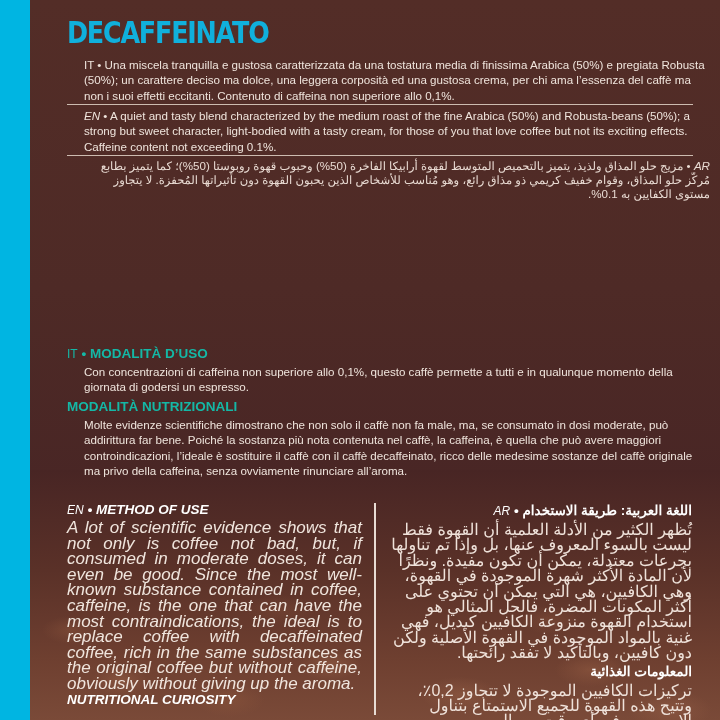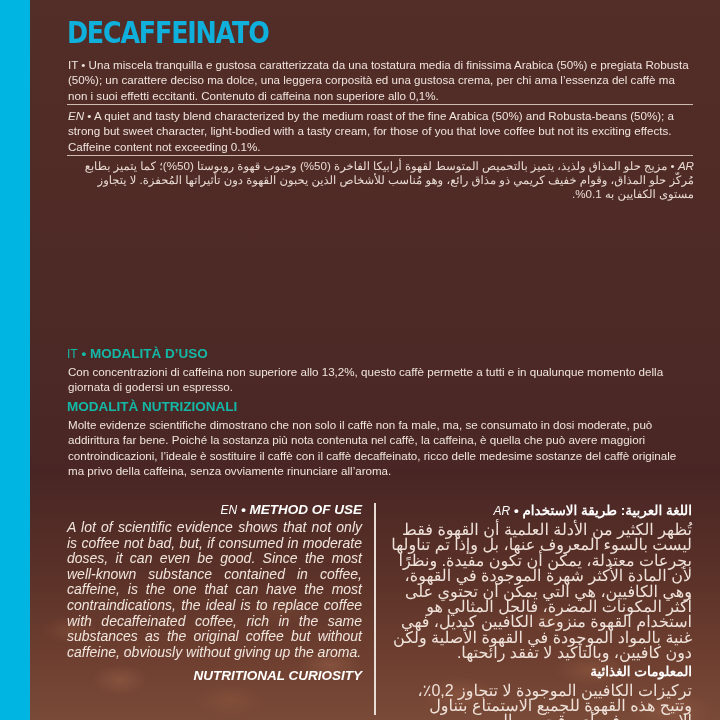--- a/index.html
+++ b/index.html
@@ -16,37 +16,37 @@
       radial-gradient(ellipse 55px 26px at 430px 225px, rgba(150,95,70,.5), transparent 70%),
       radial-gradient(ellipse 50px 24px at 560px 200px, rgba(145,90,65,.55), transparent 70%),
       radial-gradient(ellipse 60px 28px at 640px 240px, rgba(150,95,70,.5), transparent 70%),
       radial-gradient(ellipse 40px 20px at 40px 160px, rgba(140,85,60,.45), transparent 70%),
       radial-gradient(ellipse 45px 20px at 520px 150px, rgba(140,85,60,.4), transparent 70%),
       radial-gradient(ellipse 50px 22px at 250px 140px, rgba(130,80,58,.35), transparent 70%),
       linear-gradient(180deg,#482524 0%,#5a3128 40%,#6e3f30 75%,#7a4a38 100%); }
   .title { position:absolute; left:67px; top:14px; font-family:"DejaVu Sans", sans-serif;
     font-weight:bold; font-size:31px; letter-spacing:-1.5px; color:#10b0dc;
     transform:scaleX(0.82); transform-origin:left; }
-  .para { position:absolute; left:68px; width:626px; font-size:11.6px; line-height:15.4px; color:#efe4dc; }
+  .para { position:absolute; left:84px; width:626px; font-size:11.6px; line-height:15.4px; color:#efe4dc; }
   .hr { position:absolute; left:67px; width:626px; height:1px; background:#cdbbb0; }
   .it-intro { top:57px; }
   .en-intro { top:108px; font-size:11.6px; }
   .ar-intro { top:159px; direction:rtl; text-align:right; font-size:11.6px; line-height:14px; color:#e8dad2; }
   .lang { font-style:italic; }
   .sec-head { position:absolute; left:67px; font-size:13.5px; font-weight:bold; color:#14b8a6; }
   .sec-head .pre { font-weight:normal; font-size:12px; }
   .it-use-h { top:346px; }
   .it-use { top:364px; }
   .it-cur-h { top:399px; }
   .it-cur { top:417px; }
   .col-en { position:absolute; left:67px; top:502px; width:295px; font-style:italic; }
-  .col-en .h { font-size:13.5px; font-weight:bold; color:#fff; margin-bottom:3px;text-align:right; }
+  .col-en .h { font-size:13.5px; font-weight:bold; color:#fff; margin-bottom:3px; }
   .col-en .h .pre { font-weight:normal; font-style:italic; font-size:12px; }
-  .col-en .p { font-size:14px; line-height:15.6px; text-align:justify; color:#f0e5dd; }
-  .col-en .h2 { margin-top:8px; }
+  .col-en .p { font-size:17px; line-height:15.6px; text-align:justify; color:#f0e5dd; }
+  .col-en .h2 { }
   .vline { position:absolute; left:374px; top:503px; width:2px; height:212px; background:#e8dcd4; }
   .col-ar { position:absolute; left:382px; top:502px; width:310px; direction:rtl; text-align:right; color:#efe2da; }
   .col-ar .h { font-size:13.5px; font-weight:bold; color:#fff; margin-bottom:4px; }
   .col-ar .h .pre { font-style:italic; font-weight:normal; font-size:12px; }
   .col-ar .p { font-size:16px; line-height:15.4px; }
   .col-ar .h2 { margin-top:2px; }
 </style>
 </head>
 <body>
 
@@ -66,21 +66,21 @@
 </div>
 <div class="hr" style="top:155px;"></div>
 
 <div class="para ar-intro">
   <span class="lang">AR</span> • <span>مزيج حلو المذاق ولذيذ، يتميز بالتحميص المتوسط لقهوة أرابيكا الفاخرة (50%) وحبوب قهوة روبوستا (50%)؛ كما يتميز بطابع مُركّز حلو المذاق، وقوام خفيف كريمي ذو مذاق رائع، وهو مُناسب للأشخاص الذين يحبون القهوة دون تأثيراتها المُحفزة. لا يتجاوز مستوى الكفايين به 0.1%.</span>
 </div>
 
 <div class="sec-head it-use-h">
   <span class="pre">IT</span> • <span>MODALITÀ D’USO</span>
 </div>
-<div class="para it-use">Con concentrazioni di caffeina non superiore allo 13,2%, questo caffè permette a tutti e in qualunque momento della giornata di godersi un espresso.</div>
+<div class="para it-use">Con concentrazioni di caffeina non superiore allo 0,1%, questo caffè permette a tutti e in qualunque momento della giornata di godersi un espresso.</div>
 <div class="sec-head it-cur-h">MODALITÀ NUTRIZIONALI</div>
 <div class="para it-cur">Molte evidenze scientifiche dimostrano che non solo il caffè non fa male, ma, se consumato in dosi moderate, può addirittura far bene. Poiché la sostanza più nota contenuta nel caffè, la caffeina, è quella che può avere maggiori controindicazioni, l’ideale è sostituire il caffè con il caffè decaffeinato, ricco delle medesime sostanze del caffè originale ma privo della caffeina, senza ovviamente rinunciare all’aroma.</div>
 
 <div class="col-en">
   <div class="h">
     <span class="pre">EN</span> • <span>METHOD OF USE</span>
   </div>
   <div class="p">A lot of scientific evidence shows that not only is coffee not bad, but, if consumed in moderate doses, it can even be good. Since the most well-known substance contained in coffee, caffeine, is the one that can have the most contraindications, the ideal is to replace coffee with decaffeinated coffee, rich in the same substances as the original coffee but without caffeine, obviously without giving up the aroma.</div>
   <div class="h h2">NUTRITIONAL CURIOSITY</div>
 </div>

